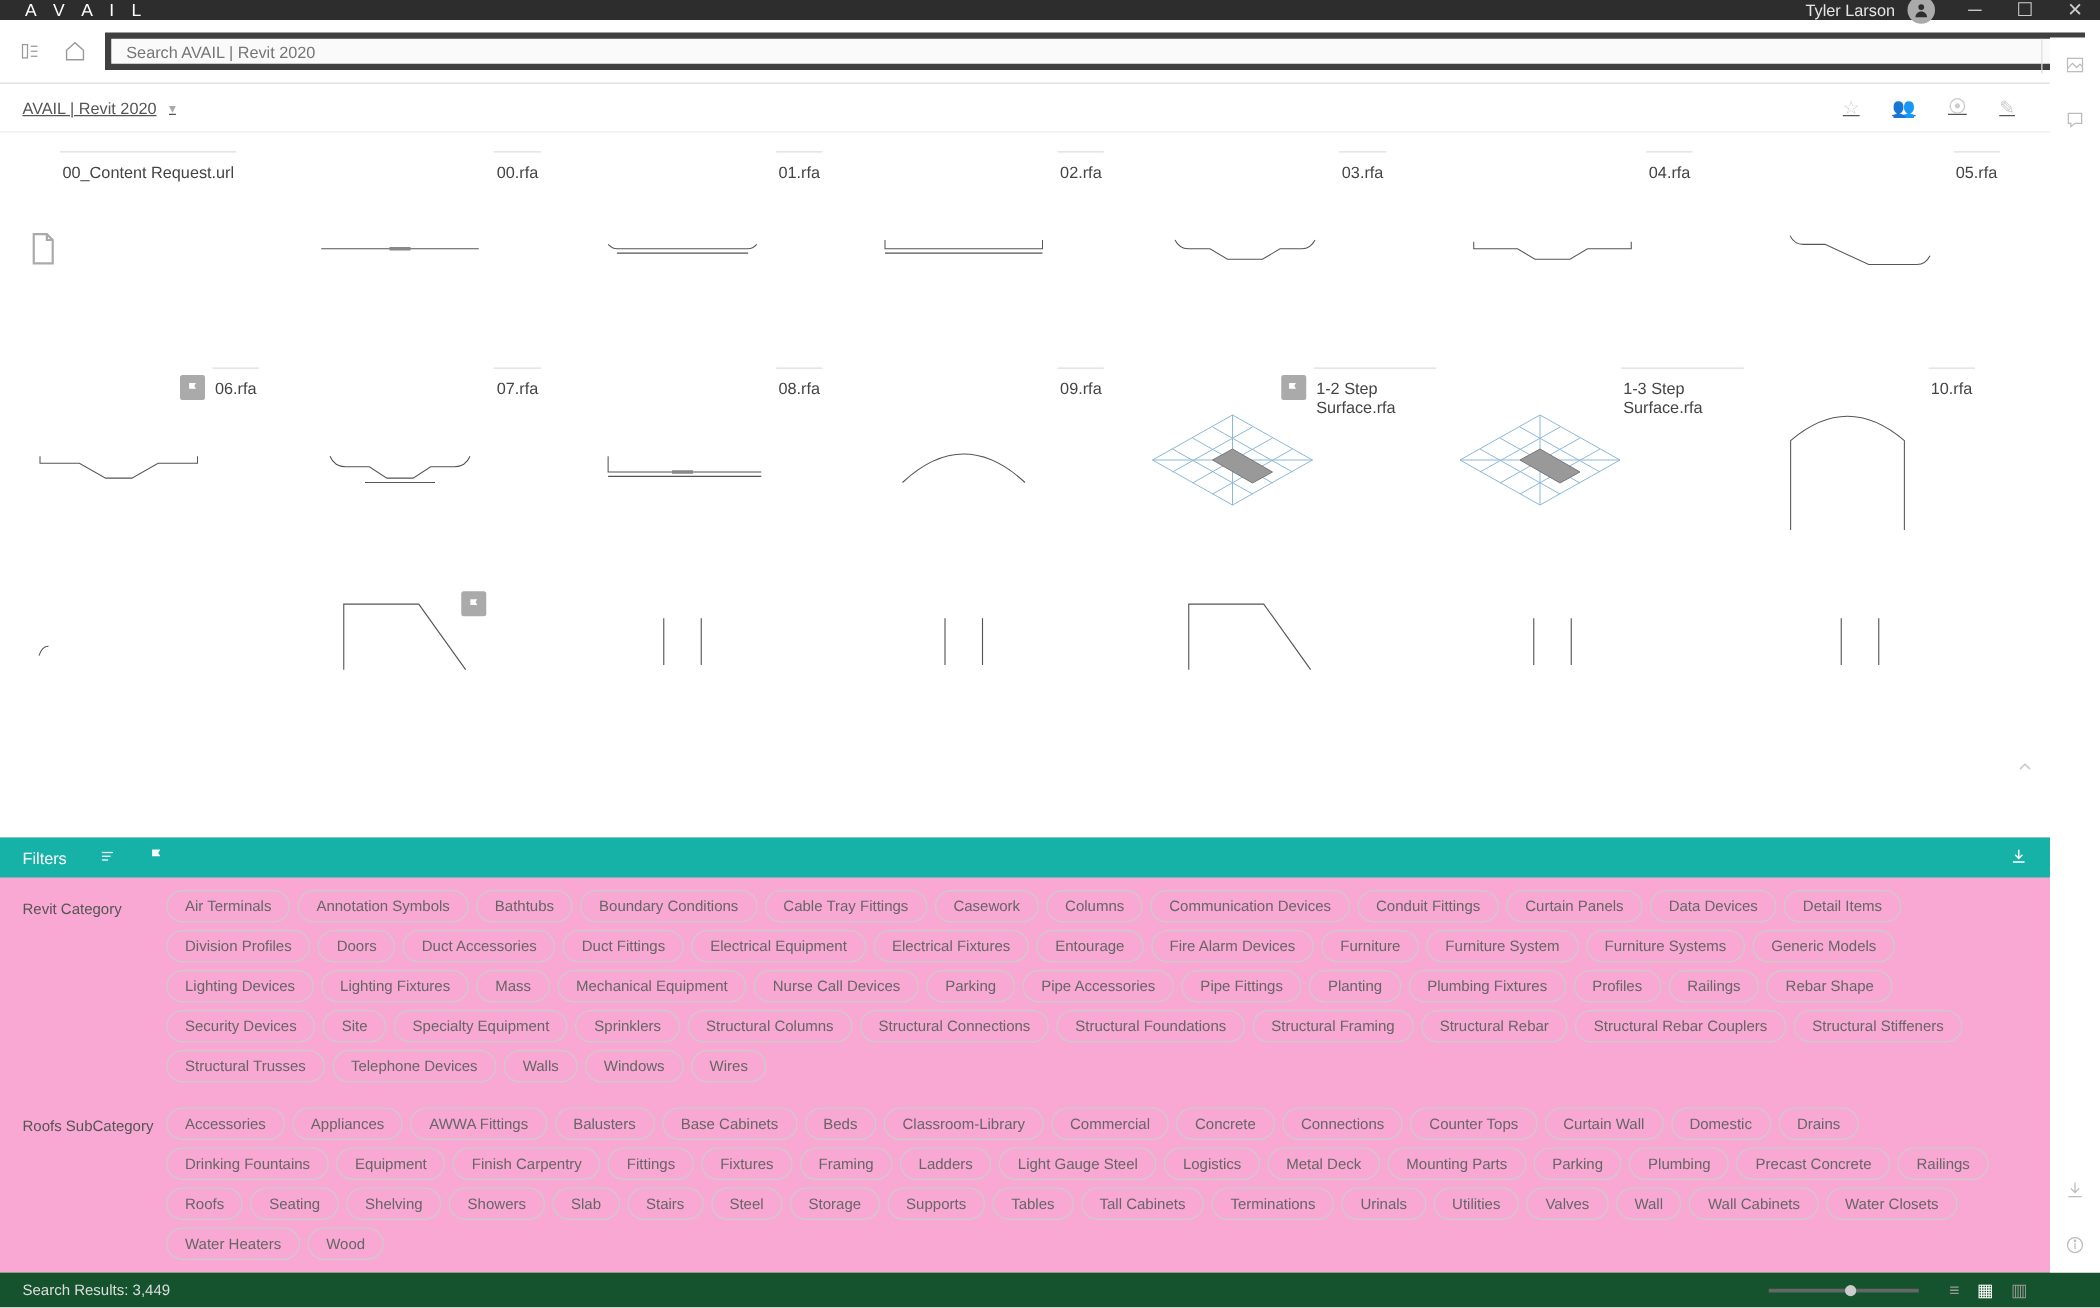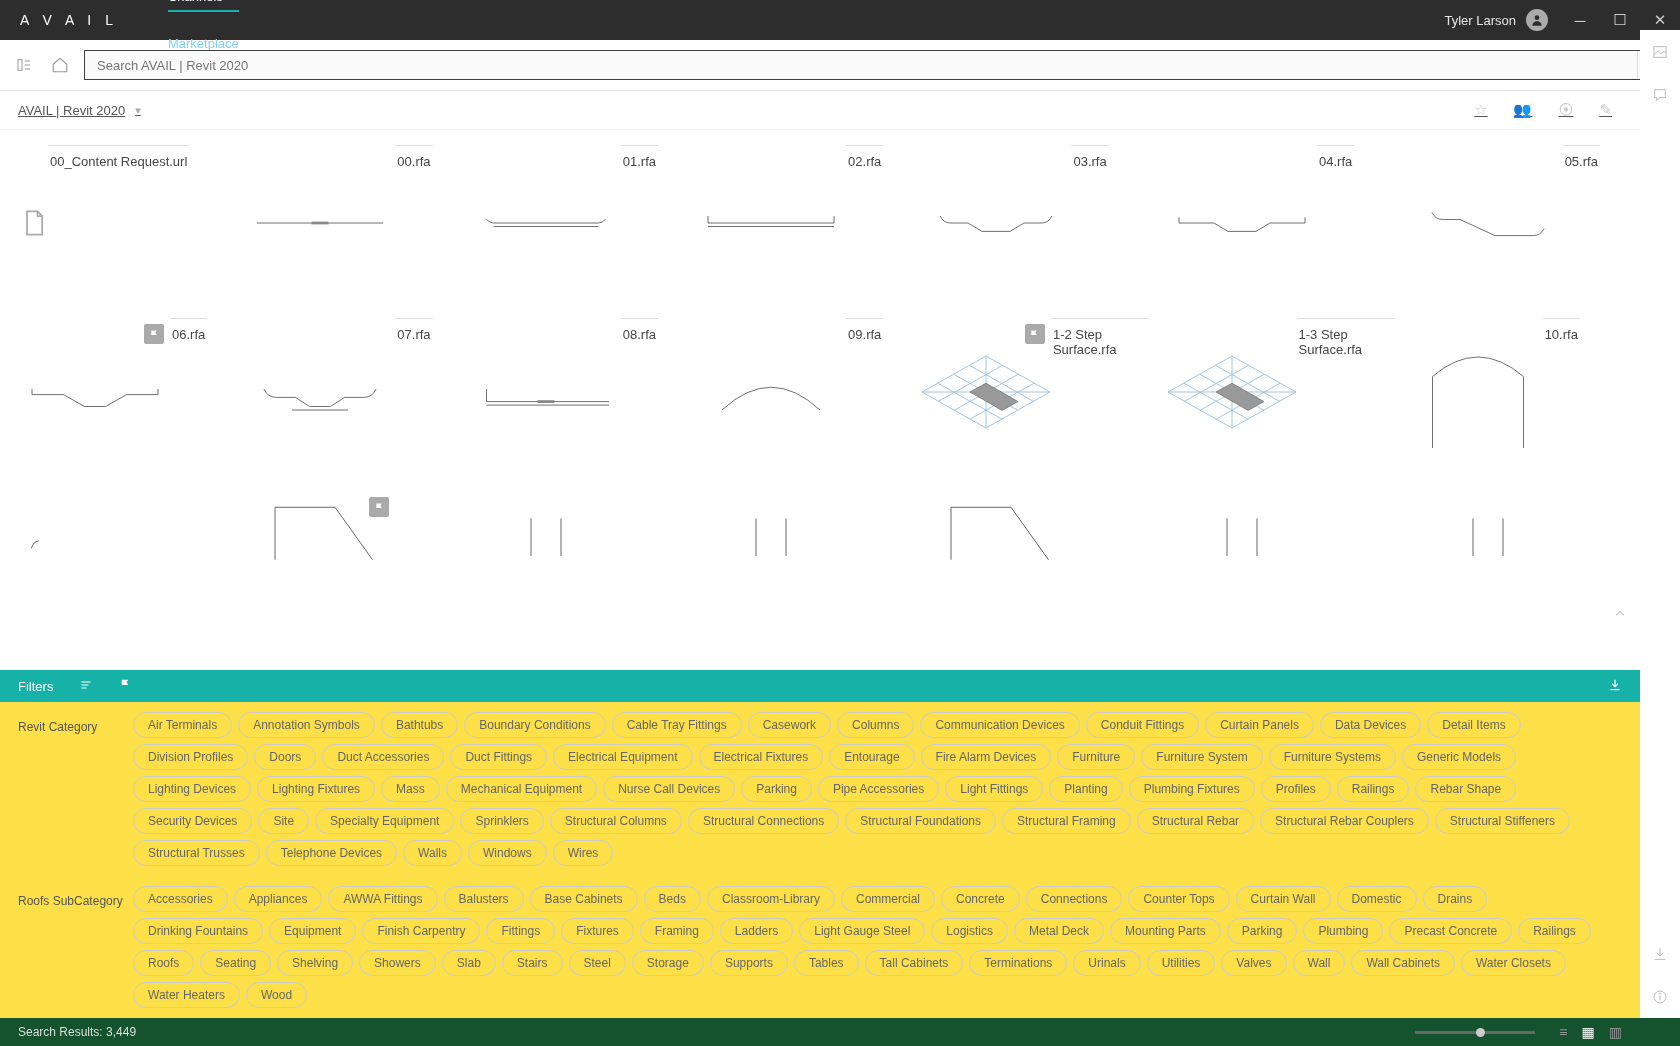--- a/index.html
+++ b/index.html
@@ -1,33 +1,33 @@
 <!DOCTYPE html>
 <html><head>
 <meta charset="utf-8">
 <style>
 * { margin: 0; padding: 0; box-sizing: border-box; font-family: Arial, Helvetica, sans-serif; }
 body { width: 1680px; height: 1046px; background: #fff; display: flex; flex-direction: column; overflow: hidden; }
 
 
-.titlebar { height: 40px; background: #2d2d2d; display: flex; align-items: center; color: #ccc; font-size: 13px; }
+.titlebar { height: 16px; background: #2d2d2d; display: flex; align-items: center; color: #ccc; font-size: 13px; }
 .logo { letter-spacing: 5px; font-weight: 300; padding: 0 20px; color: #fff; font-size: 14px; }
 .nav-tabs { display: flex; gap: 18px; padding-left: 30px; flex-direction: column; }
 .nav-tab { color: #7dd3fc; cursor: pointer; padding: 6px 0; }
 .nav-tab.active { color: #fff; border-bottom: 2px solid #1aaea6; }
 .titlebar-spacer { flex: 1; }
 .user { display: flex; align-items: center; gap: 10px; color: #e5e5e5; padding-right: 12px; }
 .user-icon { width: 22px; height: 22px; border-radius: 50%; background: #aaa; display: flex; align-items: center; justify-content: center; }
 .window-controls { display: flex; }
 .wc { width: 40px; height: 30px; display: flex; align-items: center; justify-content: center; color: #ccc; cursor: pointer; font-size: 15px; }
 
 
 .toolbar { display: flex; align-items: center; padding: 10px 12px; border-bottom: 1px solid #ddd; gap: 12px; }
 .tb-btn { width: 24px; height: 24px; color: #999; display: flex; align-items: center; justify-content: center; cursor: pointer; }
-.search-wrap { flex: 1; display: flex; border: 1px solid #404040; background: #fafafa; height: 30px; }
+.search-wrap { flex: 1; display: flex; border: 5px solid #404040; background: #fafafa; height: 30px; }
 .search-wrap input { flex: 1; border: none; background: transparent; padding: 0 12px; font-size: 13px; outline: none; color: #555; }
 .search-btn { width: 30px; height: 28px; border-left: 1px solid #ddd; display: flex; align-items: center; justify-content: center; color: #999; cursor: pointer; }
 
 .right-rail { position: absolute; right: 0; top: 30px; width: 40px; bottom: 28px; display: flex; flex-direction: column; align-items: center; padding-top: 14px; gap: 24px; color: #bbb; background: #fff; }
 .right-rail .ri { cursor: pointer; font-size: 15px; }
 .right-rail .spacer { flex: 1; }
 
 
 .crumb-row { display: flex; align-items: center; padding: 10px 18px; border-bottom: 1px solid #eee; font-size: 13px; color: #555; text-decoration: underline; }
 .crumb-row .chev { margin-left: 10px; color: #aaa; font-size: 11px; }
@@ -39,21 +39,21 @@
 .scroll-area { flex: 1; overflow: hidden; padding: 15px 20px 0 20px; margin-right: 40px; }
 .grid { display: grid; grid-template-columns: repeat(7, 1fr); gap: 18px; }
 .item { display: flex; flex-direction: row; position: relative; }
 .thumb { height: 155px; display: flex; align-items: center; justify-content: center; position: relative; overflow: hidden; }
 .label-row { border-top: 1px solid #ddd; padding: 8px 2px; font-size: 13px; color: #444; }
 .flag { position: absolute; top: 6px; right: 6px; width: 20px; height: 20px; background: #aaa; display: flex; align-items: center; justify-content: center; color: #fff; font-size: 11px; border-radius: 2px; }
 
 .up-arrow { position: absolute; right: 48px; bottom: 420px; width: 24px; height: 24px; color: #ccc; display: flex; align-items: center; justify-content: center; cursor: pointer; }
 
 
-.filters { background: #fde047; border-top: 0; margin-right: 40px; }
+.filters { background: #f9a8d4; border-top: 0; margin-right: 40px; }
 .filters-header { height: 32px; background: #16b2a8; display: flex; align-items: center; padding: 0 18px; color: #fff; font-size: 13px; gap: 26px; }
 .filters-header .fsp { flex: 1; }
 .filter-group { display: flex; padding: 10px 18px; font-size: 12px; align-items: flex-start; }
 .filter-label { width: 115px; color: #555; flex-shrink: 0; font-size: 12px; padding-top: 8px; }
 .pills { display: flex; flex-wrap: wrap; gap: 6px; }
 .pill { border: 1px solid #ccc; border-radius: 14px; padding: 5px 14px; color: #666; font-size: 12px; cursor: pointer; white-space: nowrap; }
 
 
 .statusbar { height: 28px; background: #14532d; display: flex; align-items: center; color: #ddd; font-size: 12px; padding: 0 18px; justify-content: flex-end; }
 .statusbar .sbsp { flex: 1; }
@@ -392,21 +392,21 @@
             <span class="pill">Furniture System</span>
             <span class="pill">Furniture Systems</span>
             <span class="pill">Generic Models</span>
             <span class="pill">Lighting Devices</span>
             <span class="pill">Lighting Fixtures</span>
             <span class="pill">Mass</span>
             <span class="pill">Mechanical Equipment</span>
             <span class="pill">Nurse Call Devices</span>
             <span class="pill">Parking</span>
             <span class="pill">Pipe Accessories</span>
-            <span class="pill">Light Fittings</span>
+            <span class="pill">Pipe Fittings</span>
             <span class="pill">Planting</span>
             <span class="pill">Plumbing Fixtures</span>
             <span class="pill">Profiles</span>
             <span class="pill">Railings</span>
             <span class="pill">Rebar Shape</span>
             <span class="pill">Security Devices</span>
             <span class="pill">Site</span>
             <span class="pill">Specialty Equipment</span>
             <span class="pill">Sprinklers</span>
             <span class="pill">Structural Columns</span>

